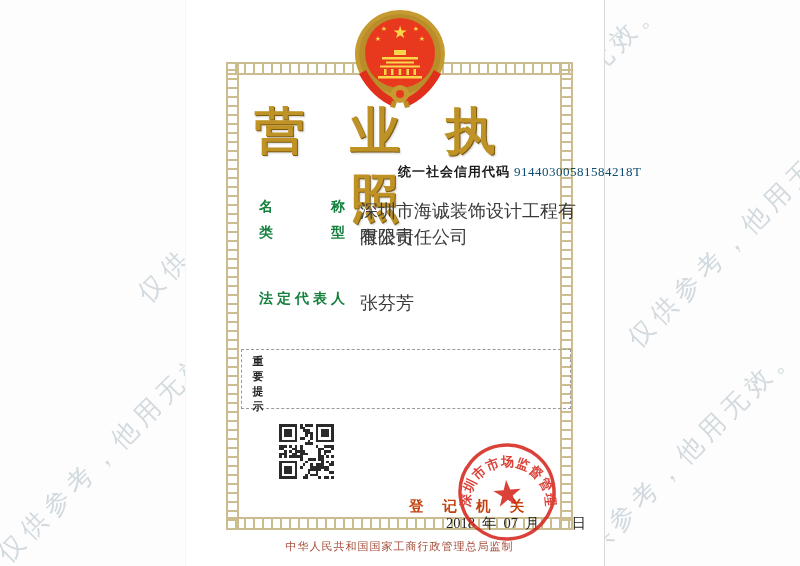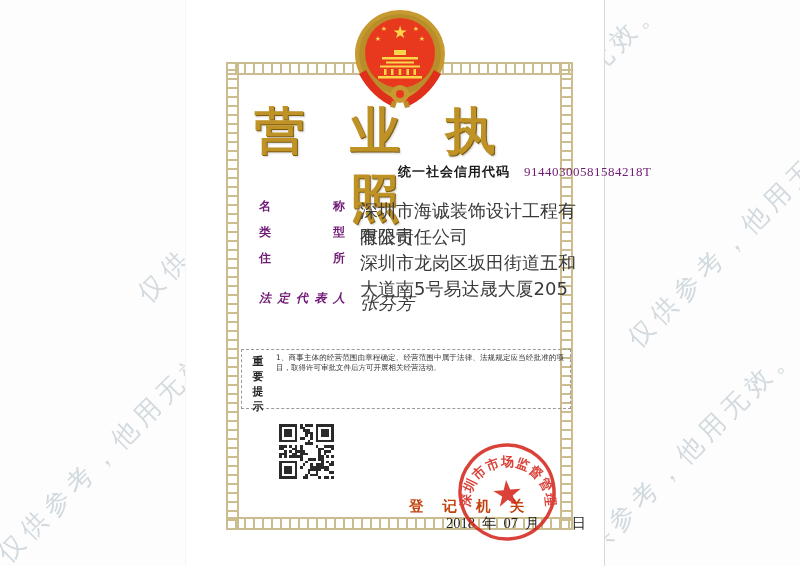--- a/index.html
+++ b/index.html
@@ -50,31 +50,31 @@
 
   
   .title{position:absolute;left:40px;top:98px;width:312px;text-align:center;z-index:3;
          font-size:50px;font-weight:700;letter-spacing:14px;color:#bf9226;
          font-family:"DejaVu Serif","Liberation Serif",serif;
          text-shadow:1px 1px 0 #7e5d12,2px 2px 2px rgba(0,0,0,.18);}
 
   
   .code-line{position:absolute;left:212px;top:161px;z-index:3;white-space:nowrap;}
   .code-label{font-size:13px;font-weight:700;color:#1c1c1c;letter-spacing:1px;}
-  .code-value{font-size:13px;color:#701a75;font-family:"Liberation Serif","DejaVu Serif",serif;
-              margin-left:14px;letter-spacing:.5px;}
+  .code-value{font-size:13px;color:#0c4a6e;font-family:"Liberation Serif","DejaVu Serif",serif;
+              margin-left:4px;letter-spacing:.5px;}
 
   
   .row{position:absolute;left:73px;z-index:3;white-space:nowrap;}
-  .flabel{display:inline-block;width:86px;font-size:12px;font-weight:700;color:#701a75;
+  .flabel{display:inline-block;width:86px;font-size:14px;font-weight:700;color:#15803d;
           text-align:justify;text-align-last:justify;vertical-align:top;}
   .fvalue{display:inline-block;margin-left:10px;font-size:18px;color:#3a3a3a;
           vertical-align:top;white-space:normal;max-width:218px;line-height:1.45;}
   .row-name{top:198px;} .row-type{top:224px;} .row-addr{top:250px;}
-  .row-legal{top:290px;font-style:italic;} .row-est{top:313px;}
+  .row-legal{top:290px;} .row-est{top:313px;}
 
   
   .notice{position:absolute;left:55px;top:349px;width:328px;height:58px;z-index:3;
           border:1px dashed #9a9a9a;display:flex;align-items:stretch;}
   .notice-label{width:24px;display:flex;flex-direction:column;align-items:center;
                 justify-content:space-between;padding:4px 0 4px 4px;
                 font-size:11px;font-weight:700;color:#222;}
   .notice-body{flex:1;padding:3px 6px 2px 6px;font-size:7.5px;color:#333;line-height:9.5px;
                text-align:justify;}
   .notice-item{margin-bottom:1px;}
@@ -151,38 +151,33 @@
     </div>
 
     <div class="row row-name">
       <span class="flabel">名称</span>
       <span class="fvalue">深圳市海诚装饰设计工程有限公司</span>
     </div>
     <div class="row row-type">
       <span class="flabel">类型</span>
       <span class="fvalue">有限责任公司</span>
     </div>
-    <div class="row row-addr">
-      <span class="flabel">住所</span>
-      <span class="fvalue">深圳市龙岗区坂田街道五和大道南5号易达晟大厦205</span>
-    </div>
     <div class="row row-legal">
       <span class="flabel">法定代表人</span>
       <span class="fvalue">张芬芳</span>
     </div>
 
     <div class="notice">
       <div class="notice-label">
         <span>重</span>
         <span>要</span>
         <span>提</span>
         <span>示</span>
       </div>
       <div class="notice-body">
-        <div class="notice-item">1、商事主体的经营范围由章程确定。经营范围中属于法律、法规规定应当经批准的项目，取得许可审批文件后方可开展相关经营活动。</div>
       </div>
     </div>
 
     <svg class="qr" viewBox="0 0 21 21" shape-rendering="crispEdges">
       <rect x="0" y="0" width="21" height="21" fill="#ffffff"></rect>
       <g id="qr-mods" fill="#2a2a2a">
           <rect x="8" y="0" width="1" height="1"></rect>
           <rect x="10" y="0" width="1" height="1"></rect>
           <rect x="11" y="0" width="1" height="1"></rect>
           <rect x="12" y="0" width="1" height="1"></rect>
@@ -327,15 +322,16 @@
 
     <div class="date-row">
       <span>2018</span>
       <span>年</span>
       <span>07</span>
       <span>月</span>
       <span class="day-gap"></span>
       <span>日</span>
     </div>
 
+    <div class="footer">中华人民共和国国家工商行政管理总局监制</div>
 
   </div>
 </div>
 
 </body></html>

